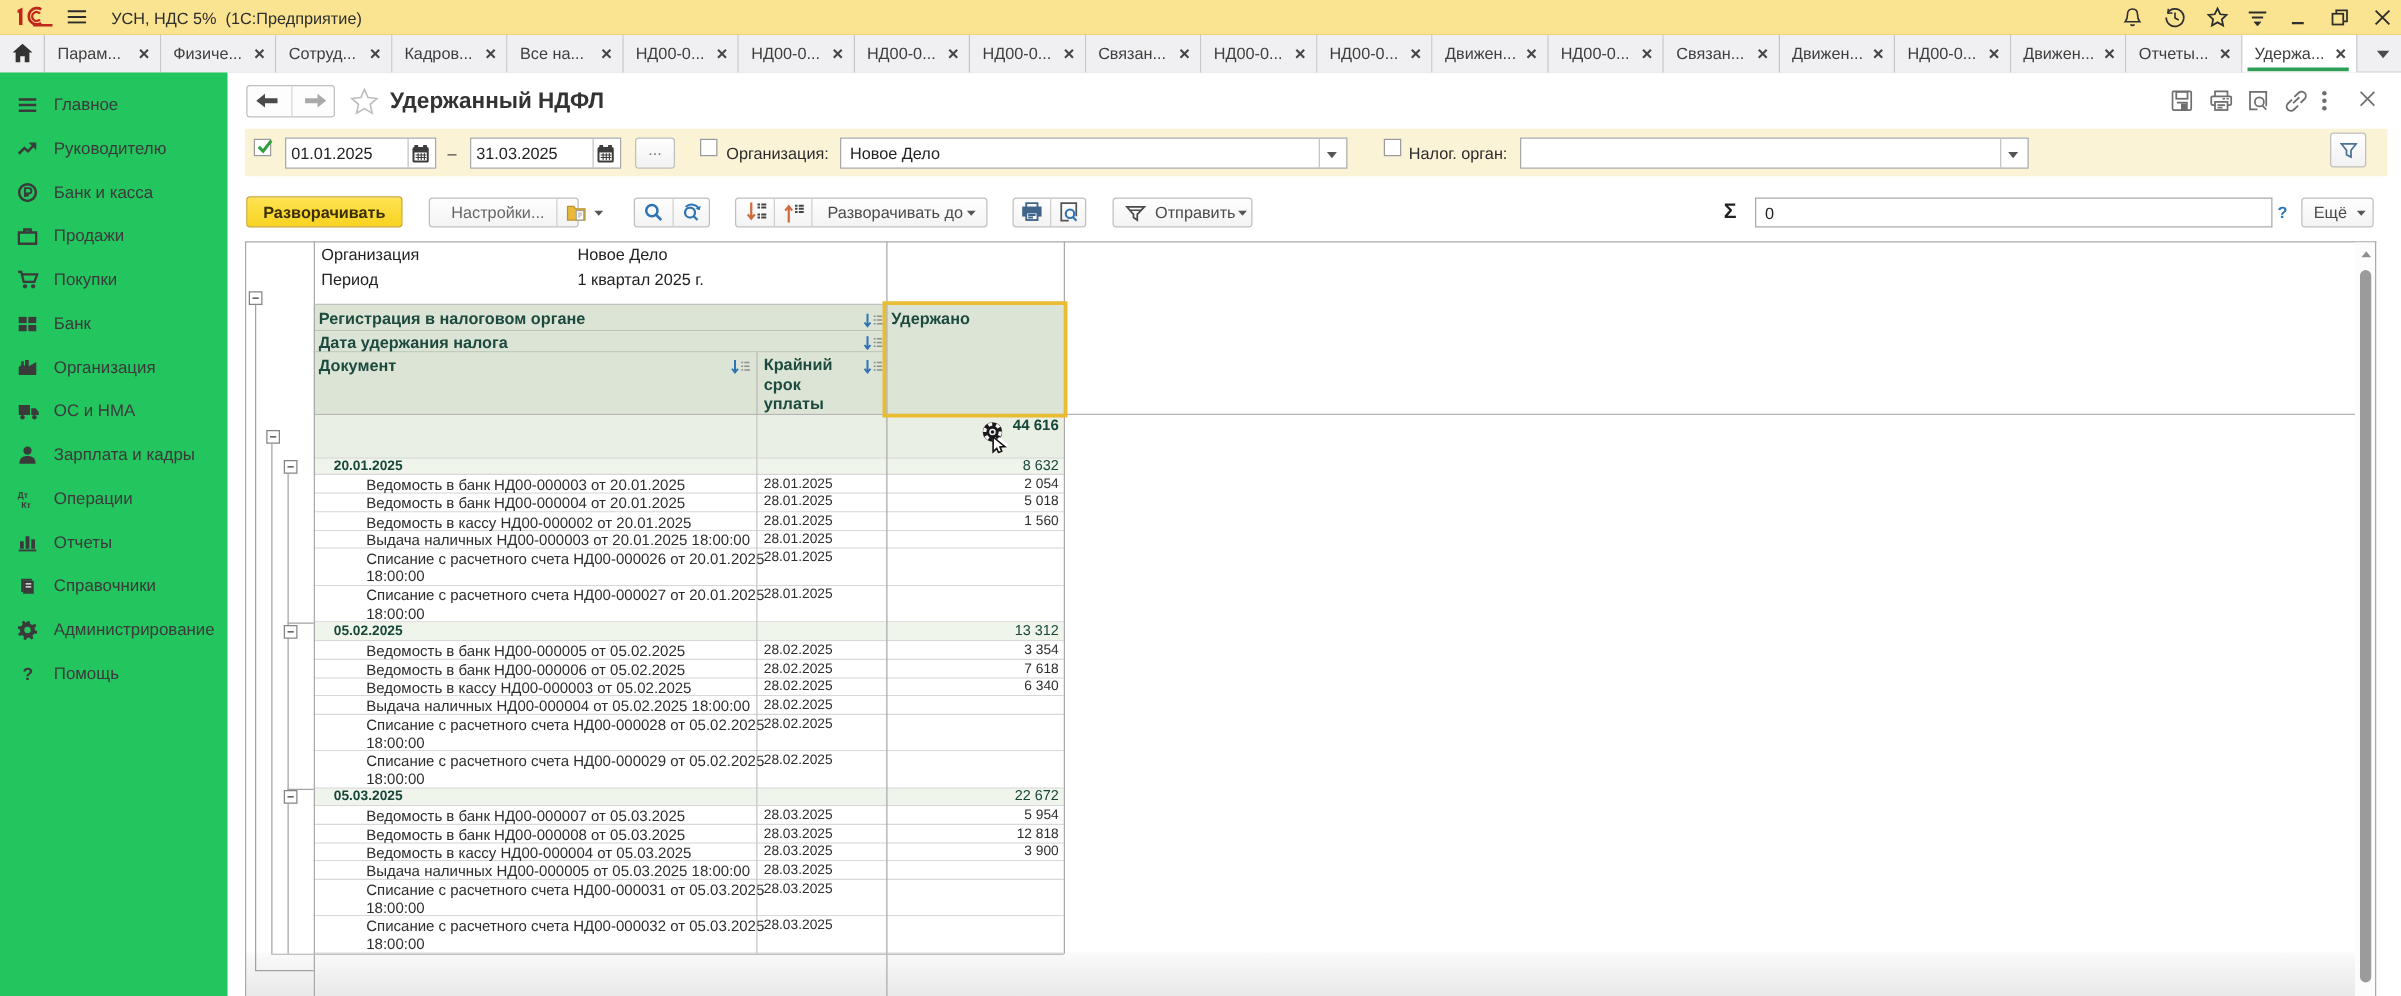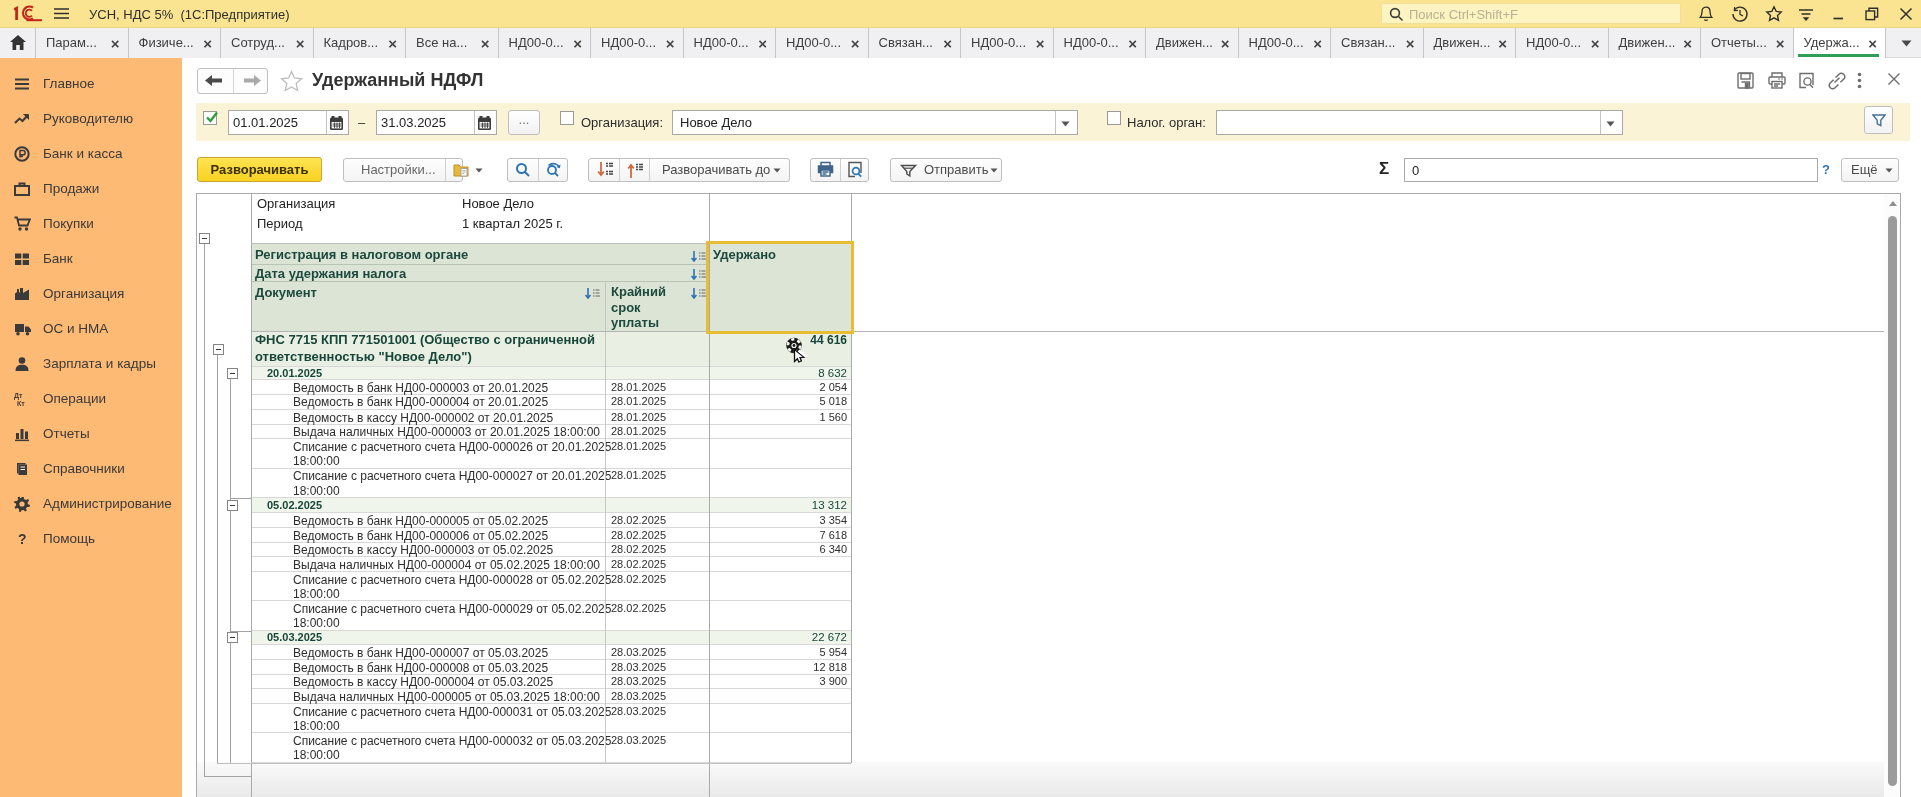--- a/index.html
+++ b/index.html
@@ -14,21 +14,21 @@
 #search .ph{position:absolute;left:27px;top:3px;font-size:13px;color:#b9b193}
 .tico{position:absolute;top:5px;width:18px;height:18px}
 
 #tabbar{position:absolute;left:0;top:28px;width:1921px;height:30px;background:#f0f0f2;border-bottom:1px solid #d9d9dc}
 .tab{position:absolute;top:0;height:30px;background:#f0f0f2;border-right:1px solid #c6c6ca;font-size:13px;color:#3e3e3e}
 .tab .lbl{position:absolute;left:10px;top:7px;white-space:nowrap}
 .tab .cl{position:absolute;right:8px;top:6.5px;font-size:15px;font-weight:bold;color:#454545}
 .tab.act{background:#fff}
 .tab.act .gr{position:absolute;left:4px;right:6px;bottom:1px;height:3px;background:#2f9e57}
 
-#sidebar{position:absolute;left:0;top:58px;width:182px;height:739px;background:#fdba74}
+#sidebar{position:absolute;left:0;top:58px;width:182px;height:739px;background:#22c55e}
 .sitem{position:absolute;left:0;width:182px;height:24px}
 .sitem svg{position:absolute;left:14px;top:3px}
 .sitem .t{position:absolute;left:43px;top:3px;font-size:13.5px;color:#3a3a3a}
 
 #navgrp{position:absolute;left:197px;top:68px;width:71px;height:26px;background:#fdfdfd;border:1px solid #c0c0c0;border-radius:3px}
 #navgrp .dv{position:absolute;left:35px;top:0;width:1px;height:24px;background:#d5d5d5}
 #star{position:absolute;left:280px;top:70px}
 #vtitle{position:absolute;left:312px;top:70px;font-size:18px;font-weight:bold;color:#333}
 .rico{position:absolute;top:72px}
 
@@ -63,27 +63,20 @@
   <g fill="none" stroke="#bf271d">
    <path d="M21 3.5 A6.5 6.5 0 1 0 21 14.5" stroke-width="2.2"></path>
    <path d="M20 6.8 A3.6 3.6 0 1 0 20 11.6" stroke-width="1.8"></path>
    <path d="M14.5 16.2 L30 16.2" stroke-width="2"></path>
   </g>
  </svg>
  <svg id="hamb" viewBox="0 0 15 11" stroke="#2e2e2e" stroke-width="1.6">
       <path d="M0 1h15M0 5.5h15M0 10h15"></path>
     </svg>
  <div id="apptitle">УСН, НДС 5%&nbsp; (1С:Предприятие)</div>
- <div id="search">
-  <svg style="position:absolute;left:7px;top:3px" width="15" height="15" viewBox="0 0 15 15" fill="none" stroke="#3c3c3c" stroke-width="1.6">
-        <circle cx="6" cy="6" r="4.4"></circle>
-        <path d="M9.5 9.5 L13.5 13.5"></path>
-      </svg>
-  <div class="ph">Поиск Ctrl+Shift+F</div>
- </div>
  <svg class="tico" style="left:1697px" viewBox="0 0 18 18" fill="none" stroke="#2e2e2e" stroke-width="1.3">
       <path d="M9 2.2 C6.3 2.2 5 4.2 5 6.5 C5 10 3.8 11.6 3.2 12.4 L14.8 12.4 C14.2 11.6 13 10 13 6.5 C13 4.2 11.7 2.2 9 2.2 Z"></path>
       <path d="M7.5 14.5 A1.7 1.7 0 0 0 10.5 14.5" stroke-width="1.4"></path>
     </svg>
  <svg class="tico" style="left:1731px" viewBox="0 0 18 18" fill="none" stroke="#2e2e2e" stroke-width="1.4">
       <path d="M3.2 5.2 A7 7 0 1 1 2 9"></path>
       <path d="M3.6 2 L3.4 5.6 L7 5.4" stroke-width="1.2"></path>
       <path d="M9 5 L9 9.4 L12 11" stroke-width="1.3"></path>
     </svg>
  <svg class="tico" style="left:1765px" viewBox="0 0 18 18" fill="none" stroke="#2e2e2e" stroke-width="1.4">
@@ -503,21 +496,20 @@
     </svg>
 <svg class="abs" style="left:584px;top:287px" width="17" height="13" viewBox="0 0 17 13">
       <path d="M4 1 V10 M1.6 8 L4 11 L6.4 8" fill="none" stroke="#2e74b5" stroke-width="1.6"></path>
       <path d="M9 3 h1.5 M11.5 3 h4 M9 6 h1.5 M11.5 6 h4 M9 9 h1.5 M11.5 9 h4.5" stroke="#8d8d8d" stroke-width="1.3"></path>
     </svg>
 <svg class="abs" style="left:690px;top:287px" width="17" height="13" viewBox="0 0 17 13">
       <path d="M4 1 V10 M1.6 8 L4 11 L6.4 8" fill="none" stroke="#2e74b5" stroke-width="1.6"></path>
       <path d="M9 3 h1.5 M11.5 3 h4 M9 6 h1.5 M11.5 6 h4 M9 9 h1.5 M11.5 9 h4.5" stroke="#8d8d8d" stroke-width="1.3"></path>
     </svg>
 <div class="row" style="top:330.5px;height:36px;background:#e9f0e3">
-      <span style="position:absolute;left:4px;top:1.5px;font-size:13px;font-weight:bold;color:#17463a;line-height:16.5px">ФНС 7715 КПП 771501001 (Общество с ограниченной<br>ответственностью "Новое Дело")</span>
       <span class="val" style="top:2px;font-size:12px;font-weight:bold;color:#17463a">44 616</span>
     </div>
 <div class="row grp" style="top:366.5px;height:13.5px">
       <span class="g" style="top:0.5px">20.01.2025</span>
       <span class="val" style="top:0.5px">8 632</span>
     </div>
 <div class="row" style="top:380.0px;height:14.9px">
       <span class="doc" style="top:0.5px">Ведомость в банк НД00-000003 от 20.01.2025</span>
       <span class="dt" style="top:0.5px">28.01.2025</span>
       <span class="val" style="top:0.5px">2 054</span>

